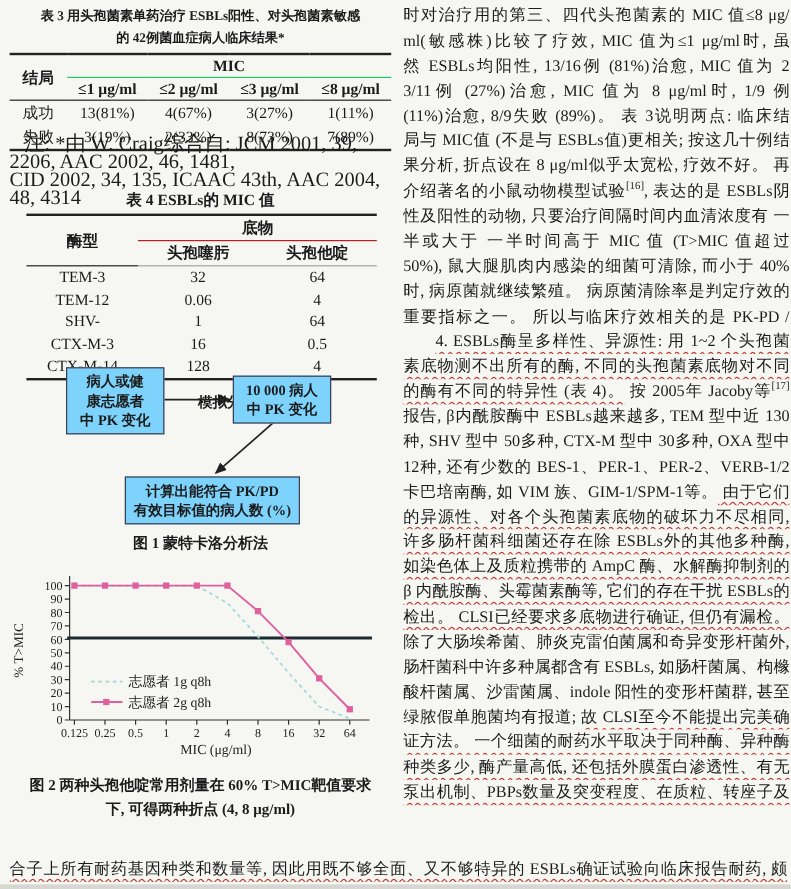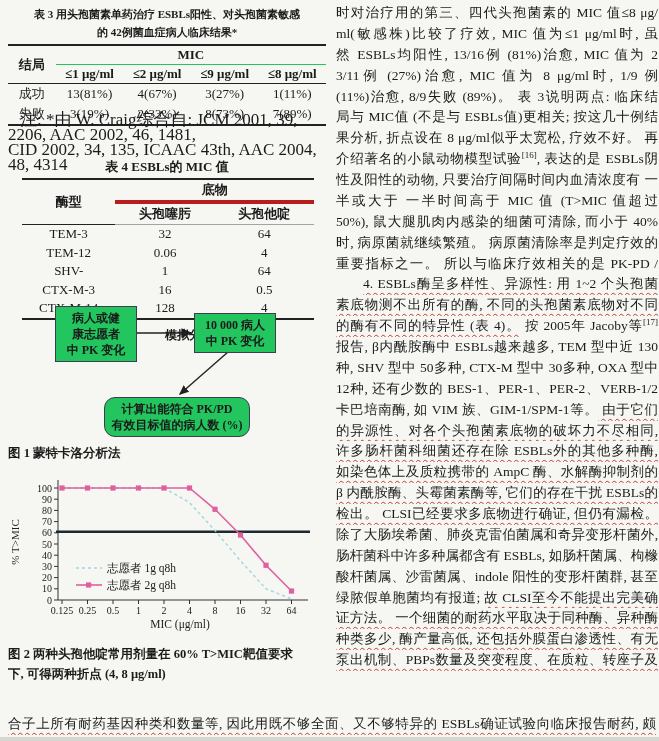--- a/index.html
+++ b/index.html
@@ -14,32 +14,32 @@
   table.sci th{font-weight:bold;}
   .t3{left:8px;top:44px;width:318px;border-top:2px solid #222;border-bottom:2px solid #222;}
   .t3 .grp{border-bottom:1px solid #22c55e;}
   .t3 .rh{border-bottom:1px solid #222;}
   .t3 tr.sub th{border-bottom:1px solid #222;}
   .t3 td{height:17px;}
   .note{left:8px;top:112px;width:318px;font-size:17px;line-height:15px;}
   .note .n1{text-indent:12px;}
   .t4title{left:8px;top:158px;width:318px;text-align:center;font-weight:bold;font-size:13px;}
   .t4{left:22px;top:178px;width:292px;border-top:2px solid #222;border-bottom:2px solid #222;}
-  .t4 .grp{border-bottom:4px solid #b91c1c;margin-top:48px;}
+  .t4 .grp{border-bottom:1px solid #b91c1c;margin-top:48px;}
   .t4 .rh{border-bottom:1px solid #222;}
   .t4 tr.sub th{border-bottom:1px solid #a3a3a3;margin-top:17px;}
   .t4 td{height:16.5px;}
   
   .flow{left:8px;top:300px;width:318px;height:160px;}
   .flowsvg{position:absolute;left:0;top:0;}
-  .fbox{position:absolute;border:1.6px solid #3d3d4d;background:#22c55e;
+  .fbox{position:absolute;border:1.6px solid #3d3d4d;background:#7dd3fc;
         font-size:12px;font-weight:bold;line-height:16px;text-align:center;
         display:flex;flex-direction:column;justify-content:center;}
   .flowlabel{position:absolute;font-size:12px;font-weight:bold;text-align:center;}
-  .figcap{width:318px;left:8px;font-weight:bold;font-size:12.5px;}
+  .figcap{width:318px;left:8px;text-align:center;font-weight:bold;font-size:12.5px;}
   
   .rightcol{left:336px;top:3px;width:322px;font-size:13.5px;}
   .tline{height:20.88px;line-height:20.88px;overflow:hidden;text-align:justify;text-align-last:justify;}
   .tline.short{text-align-last:left;}
   .tline.indent{padding-left:27px;}
   .tline sup{font-size:9px;line-height:0;}
   .redline{text-decoration:underline;text-decoration-style:wavy;
            text-decoration-color:#c23a2e;text-decoration-thickness:1.1px;text-underline-offset:4px;}
   .bottomblock{left:8px;top:713px;width:648px;font-size:13.5px;}
   .bottomblock .tline{height:21.5px;line-height:21.5px;}
@@ -58,21 +58,21 @@
 
   <table class="abs sci t3">
     <tbody>
         <tr>
       <th rowspan="2" class="rh" style="width:15%">结局</th>
       <th colspan="4" class="grp">MIC</th>
     </tr>
     <tr class="sub">
       <th>≤1 μg/ml</th>
       <th>≤2 μg/ml</th>
-      <th>≤9 μg/ml</th>
+      <th>≤3 μg/ml</th>
       <th>≤8 μg/ml</th>
     </tr>
     <tr>
       <td>成功</td>
       <td>13(81%)</td>
       <td>4(67%)</td>
       <td>3(27%)</td>
       <td>1(11%)</td>
     </tr>
     <tr>
@@ -143,21 +143,21 @@
     <div class="fbox" style="left:47px;top:6px;width:80px;height:54px;">
       <div>病人或健</div>
       <div>康志愿者</div>
       <div>中 PK 变化</div>
     </div>
     <div class="flowlabel" style="left:128px;top:27px;width:58px;padding-left:24px;">模拟分析</div>
     <div class="fbox" style="left:186px;top:13px;width:80px;height:38px;">
       <div>10 000 病人</div>
       <div>中 PK 变化</div>
     </div>
-    <div class="fbox" style="left:96px;top:97px;width:144px;height:38px;border-radius:11px;">
+    <div class="fbox" style="left:96px;top:97px;width:144px;height:38px;">
       <div>计算出能符合 PK/PD</div>
       <div>有效目标值的病人数 (%)</div>
     </div>
   </div>
   <div class="abs figcap" style="top:445px;">图 1  蒙特卡洛分析法</div>
 
   <svg id="chart" class="abs" style="left:8px;top:474px;" width="318" height="166" viewBox="0 0 318 166">
       <line x1="50" y1="6" x2="50" y2="126" stroke="#333" stroke-width="1"></line>
       <line x1="50" y1="126" x2="300" y2="126" stroke="#333" stroke-width="1"></line>
       <line x1="46" y1="126" x2="50" y2="126" stroke="#333" stroke-width="1"></line>

